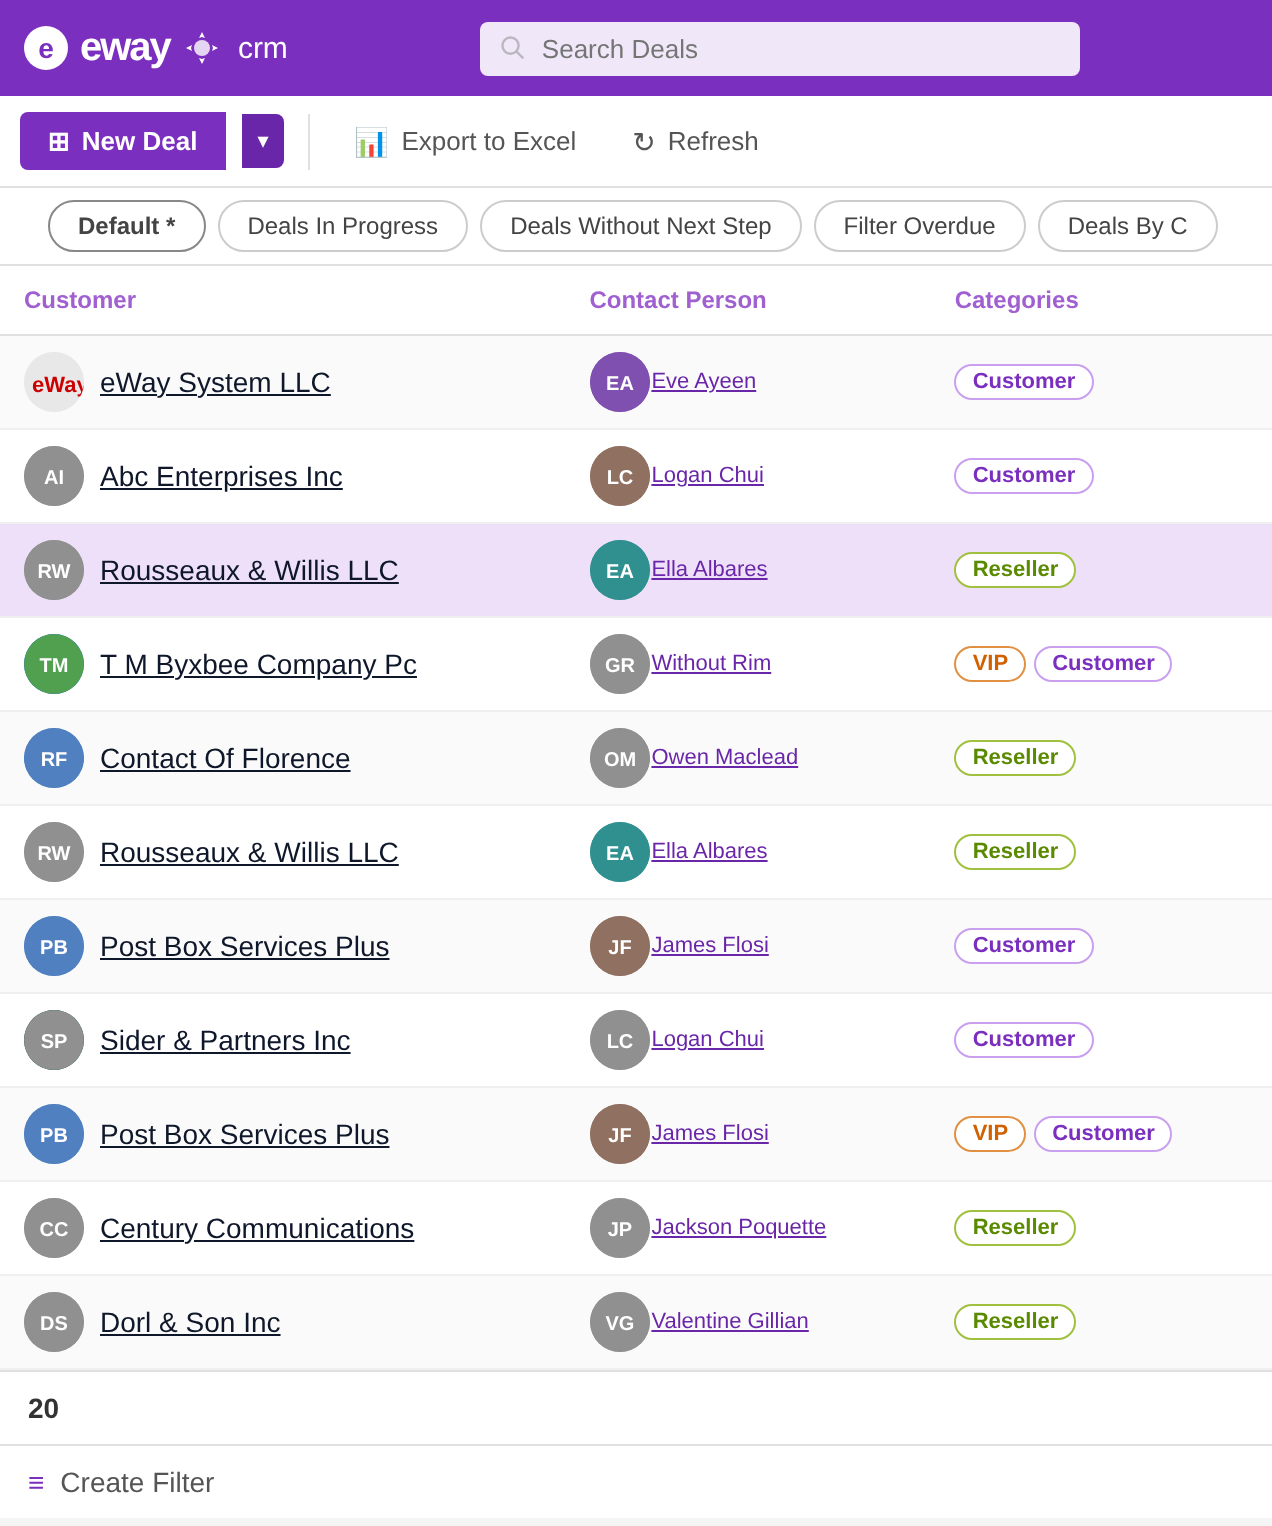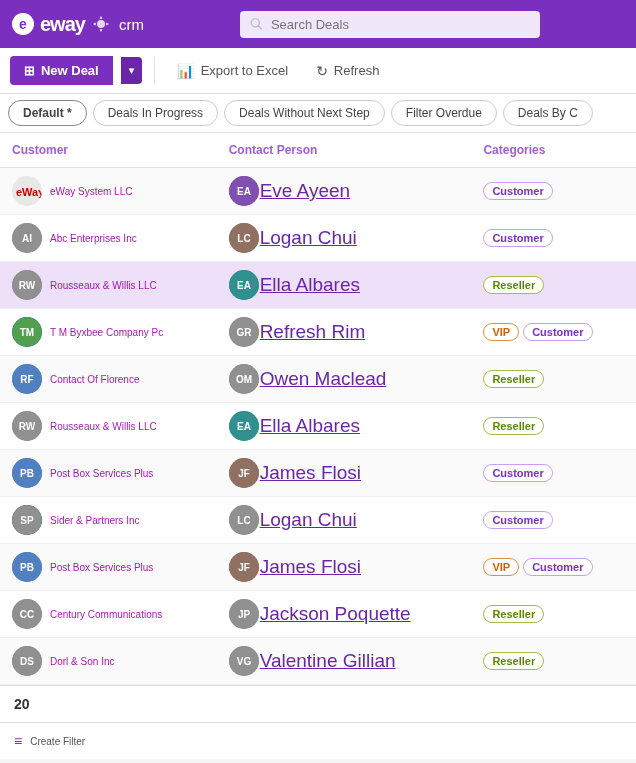--- a/index.html
+++ b/index.html
@@ -90,21 +90,21 @@
       font-size: 13px;
       cursor: pointer;
       padding: 6px 10px;
       border-radius: 3px;
     }
 
     
     .tabs {
       display: flex;
       align-items: center;
-      padding: 6px 8px;
+      padding: 6px 24px;
       gap: 6px;
       background: white;
       border-bottom: 1px solid #e0e0e0;
       overflow: hidden;
     }
     .tab {
       padding: 5px 14px;
       border-radius: 20px;
       border: 1px solid #ccc;
       font-size: 12px;
@@ -161,34 +161,35 @@
       flex-shrink: 0;
       overflow: hidden;
       display: flex;
       align-items: center;
       justify-content: center;
       font-size: 12px;
       font-weight: bold;
       color: white;
     }
     .company-link {
-      color: #a21caf;
+      color: #0f172a;
+      text-decoration: underline;
       cursor: pointer;
-      font-size: 10px;
+      font-size: 14px;
     }
     .contact-cell {
       display: flex;
       align-items: center;
       gap: 1px;
     }
     .contact-link {
       color: #6a26a8;
       text-decoration: underline;
       cursor: pointer;
-      font-size: 19px;
+      font-size: 11px;
       text-align: right;
     }
     .badge {
       padding: 2px 8px;
       border-radius: 10px;
       font-size: 11px;
       font-weight: 600;
       border: 1px solid;
       display: inline-block;
     }
@@ -230,21 +231,21 @@
       align-items: center;
       gap: 8px;
       border-top: 1px solid #e0e0e0;
       color: #7b2fbe;
       cursor: pointer;
     }
     .filter-icon {
       font-size: 14px;
     }
     .filter-label {
-      font-size: 10px;
+      font-size: 14px;
       color: #555;
     }
 
     
     .eway-logo-text {
       color: white;
       font-size: 20px;
       font-weight: bold;
       letter-spacing: -1px;
     }
@@ -440,21 +441,21 @@
             </div>
           </td>
           <td>
             <div class="contact-cell">
               <div class="avatar" style="background: rgb(144, 144, 144);">
                 <svg viewBox="0 0 30 30" width="30" height="30">
                   <circle cx="15" cy="15" r="15" fill="#909090"></circle>
                   <text x="15" y="19" text-anchor="middle" font-size="10" fill="white" font-weight="bold">GR</text>
                 </svg>
               </div>
-              <a class="contact-link">Refresh Rim</a>
+              <a class="contact-link">Without Rim</a>
             </div>
           </td>
           <td>
             <div class="badges-cell">
               <span class="badge badge-vip">VIP</span>
               <span class="badge badge-customer">Customer</span>
             </div>
           </td>
         </tr>
         <tr>

